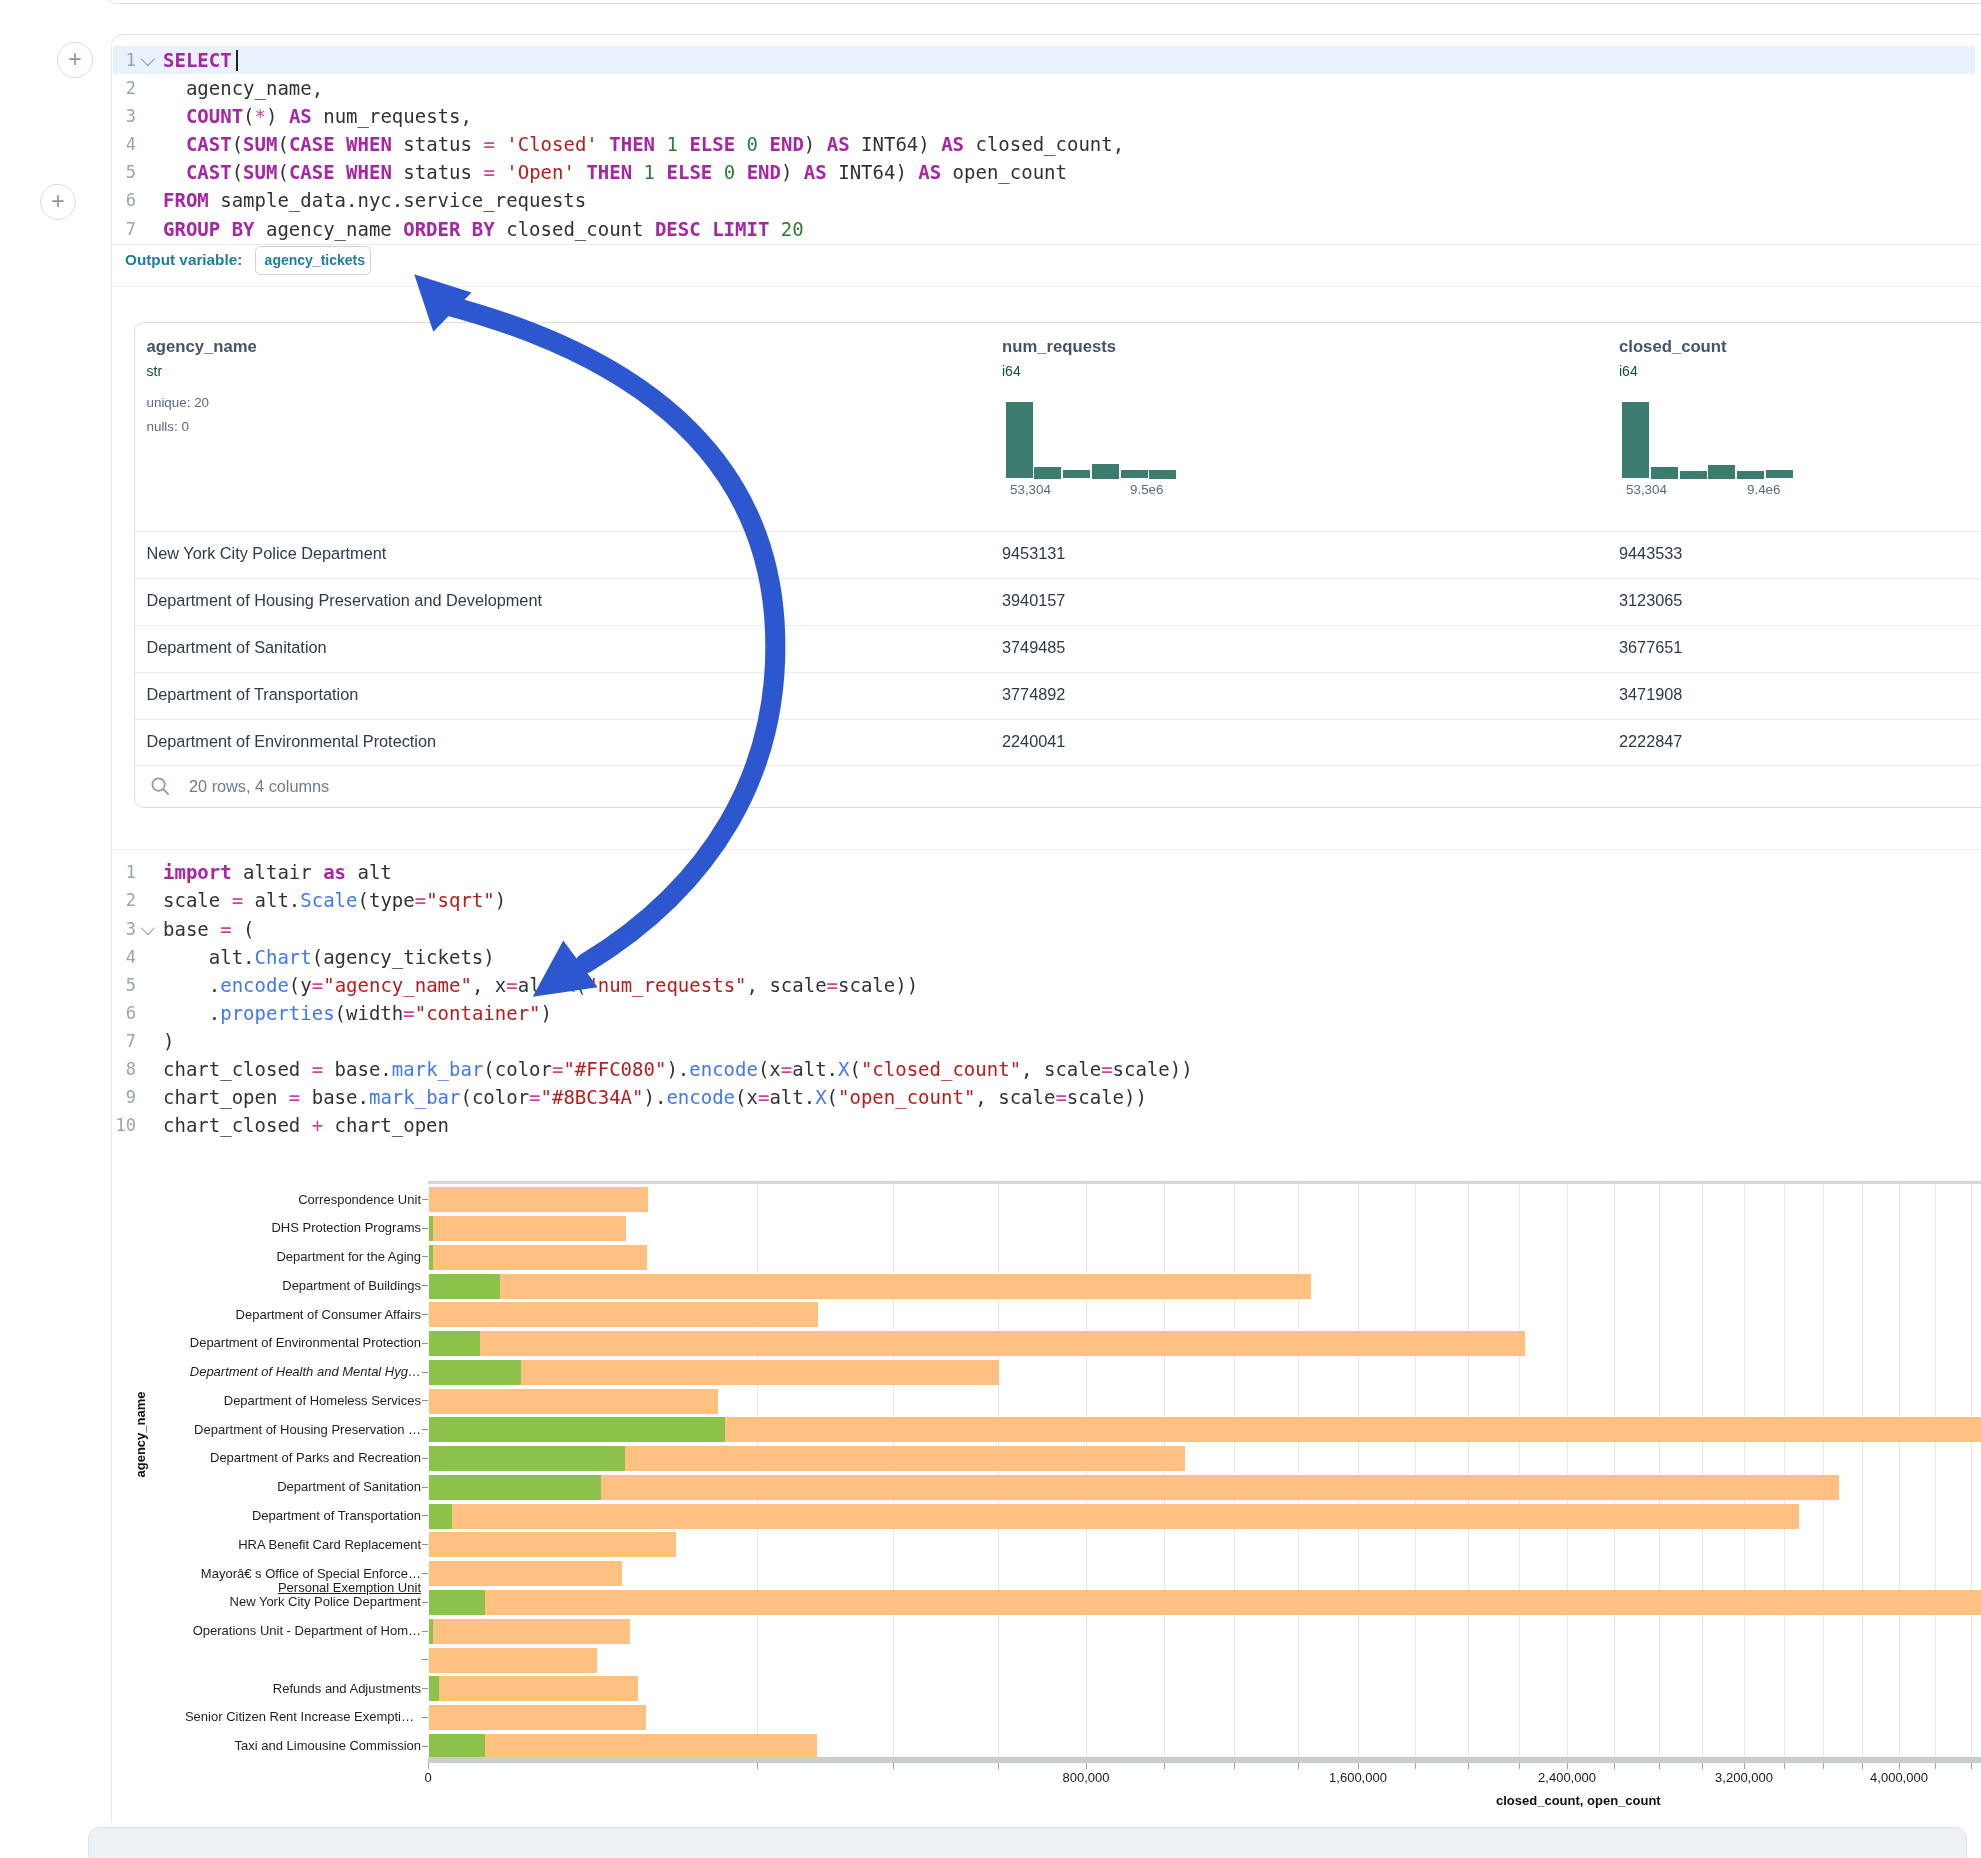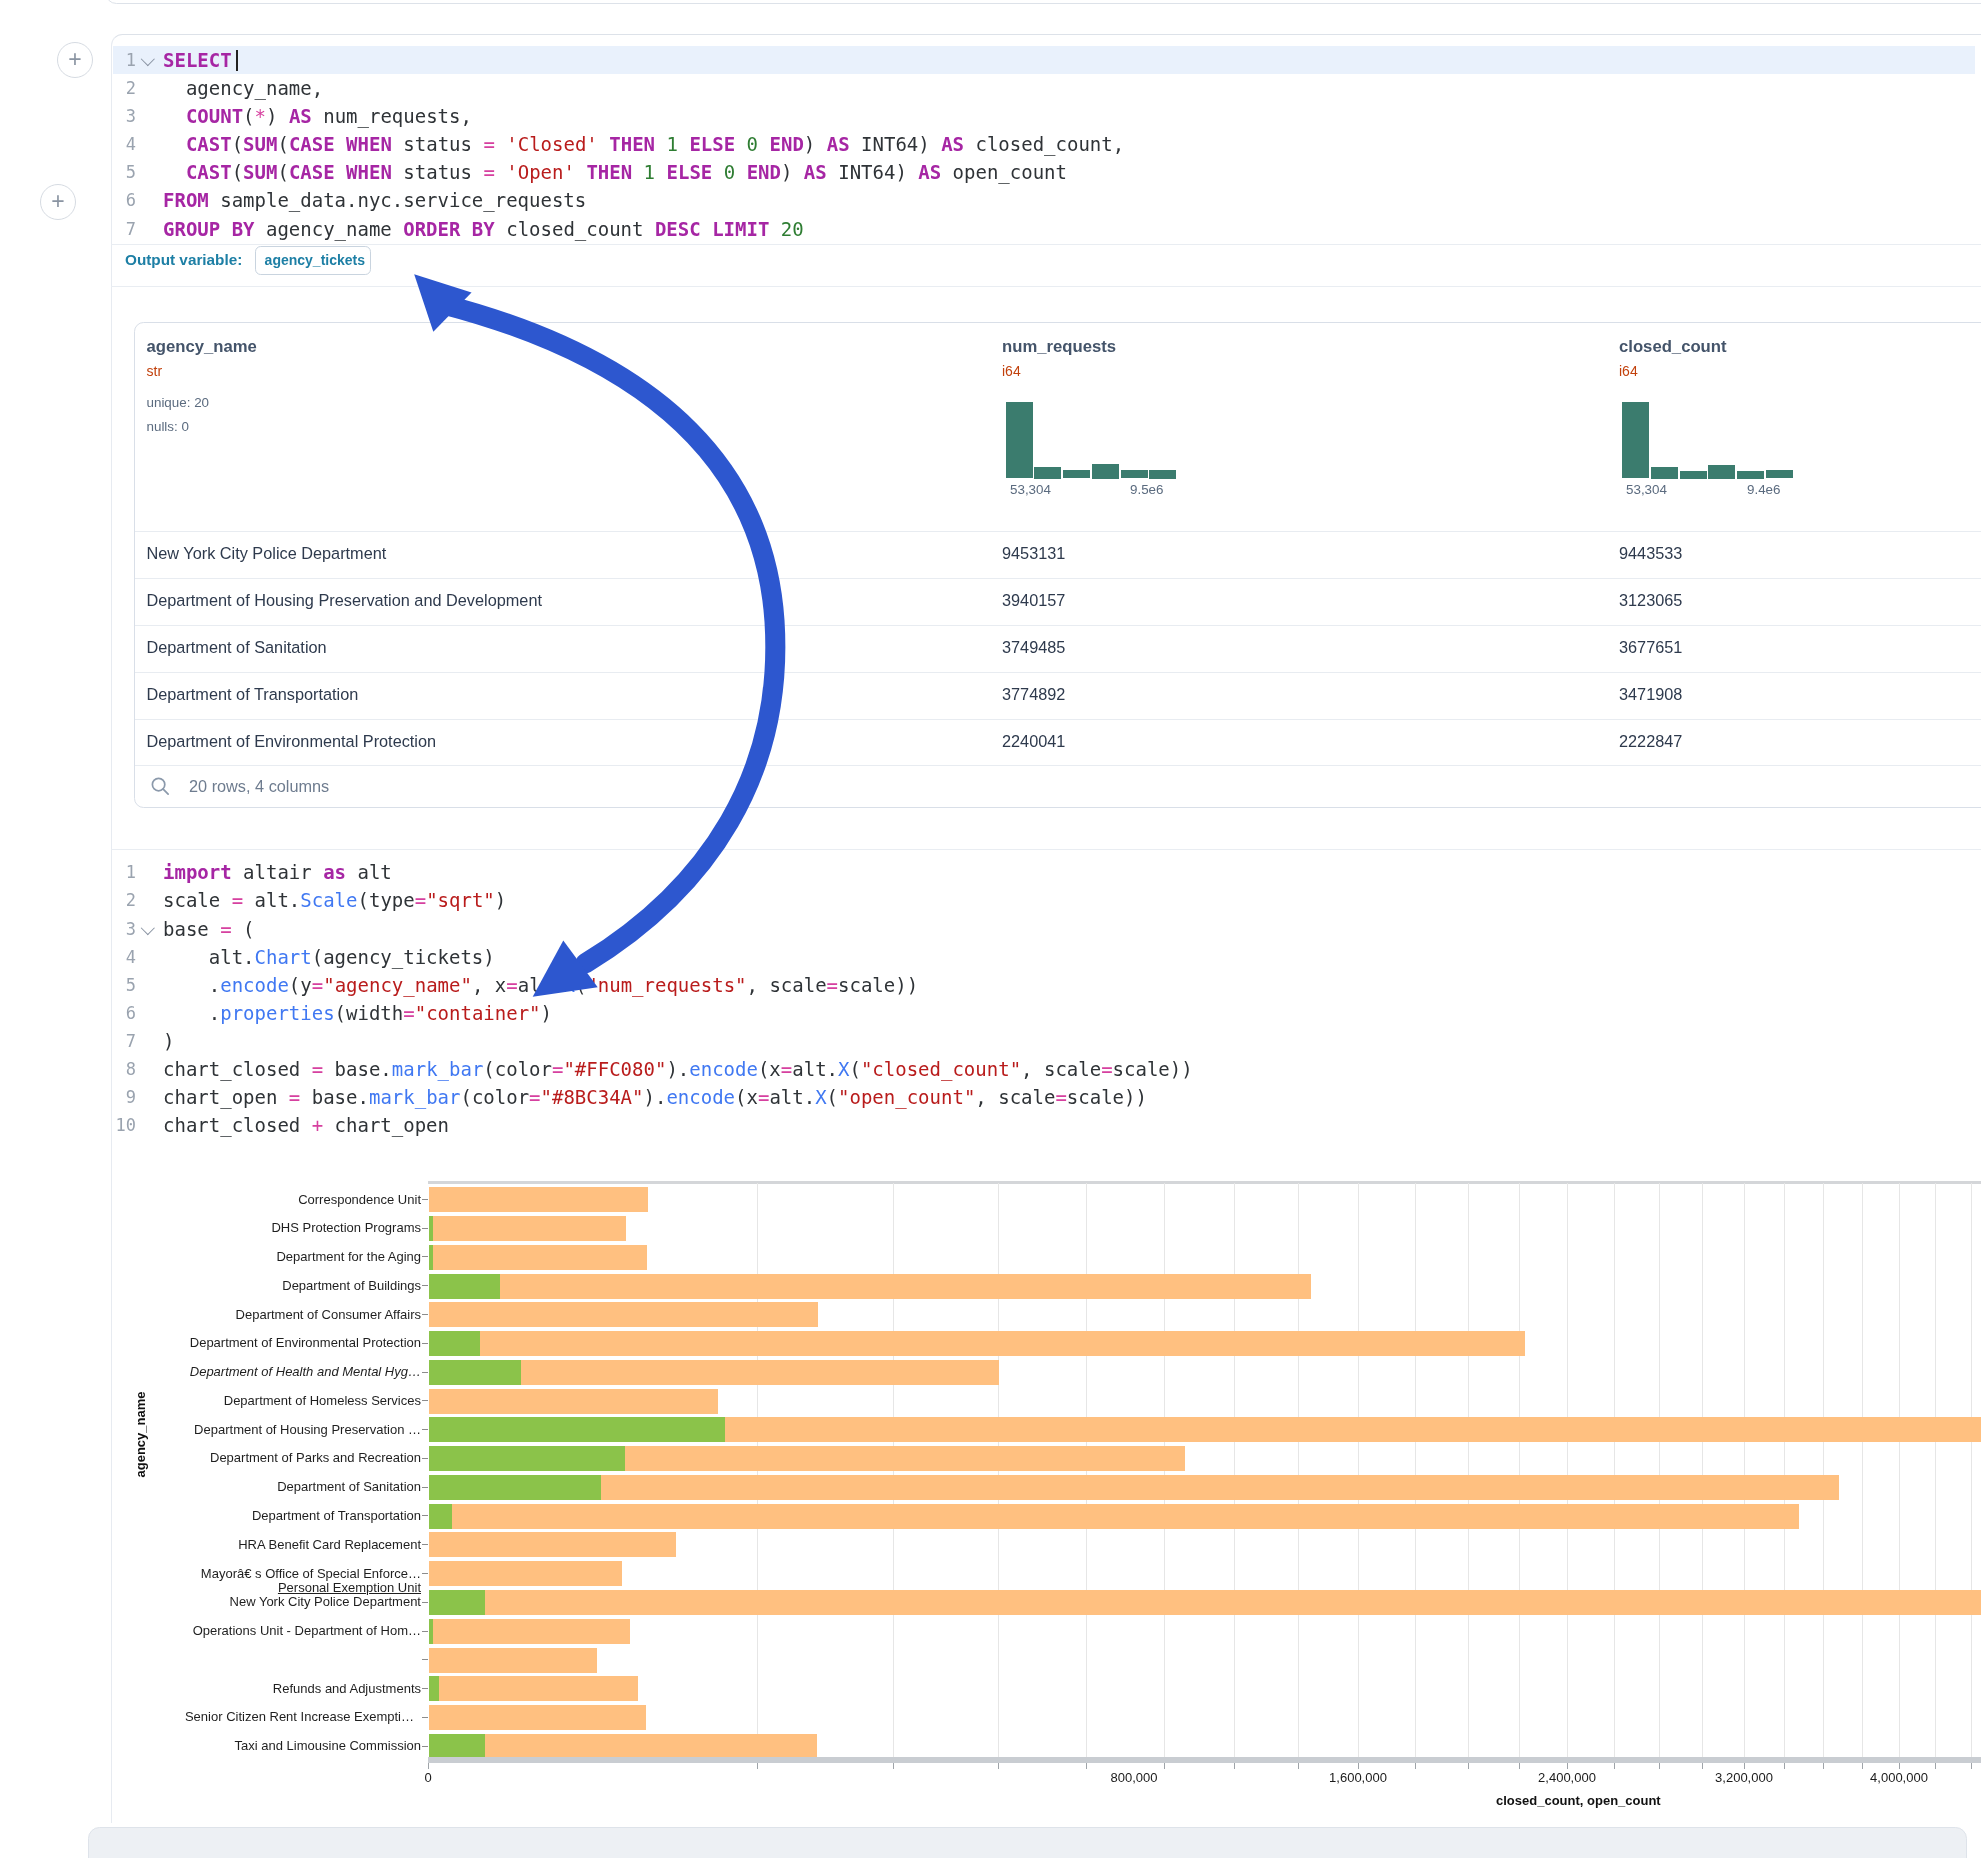--- a/index.html
+++ b/index.html
@@ -33,21 +33,21 @@
   .sep-line{position:absolute;left:111px;width:1871px;height:0;border-top:1px solid #e9edf2;}
   
   .outvar-label{position:absolute;left:125px;top:251px;font-size:15.3px;font-weight:bold;color:#1d7fa5;}
   .outvar-pill{position:absolute;left:255px;top:246px;width:116px;height:29px;box-sizing:border-box;
     border:1px solid #c9d4df;border-radius:5.7px;background:#fff;color:#1d7fa5;font-weight:bold;
     font-size:14px;line-height:27px;padding:0 8.6px;overflow:hidden;white-space:nowrap;}
   
   .table-card{position:absolute;left:134px;top:322px;width:1864px;height:486px;box-sizing:border-box;
     border:1px solid #d9dfe8;border-radius:9.6px;background:#fff;}
   .col-name{position:absolute;top:14.3px;font-size:16.7px;font-weight:bold;color:#44546a;}
-  .col-type{position:absolute;top:40px;font-size:14px;color:#c2410c;}
+  .col-type{position:absolute;top:40px;font-size:14px;color:#14532d;}
   .col-stat{position:absolute;font-size:13.4px;color:#5b6b7f;}
   .hist-bar{position:absolute;background:#3b7c6e;}
   .hist-label{position:absolute;top:159px;font-size:13.4px;color:#5b6b7f;}
   .t-row{position:absolute;left:0;width:1862px;height:47px;border-top:1px solid #e8ecf1;}
   .t-cell{position:absolute;top:12.4px;font-size:16.3px;color:#2e3a4d;white-space:nowrap;}
   .t-footer{position:absolute;left:0;top:442px;width:1862px;height:43px;border-top:1px solid #e8ecf1;}
   .t-footer-text{position:absolute;left:54px;top:10.5px;font-size:16.3px;color:#6e7c8f;}
   
   .grid-v{position:absolute;width:1px;background:#e6e6e6;}
   .bar{position:absolute;height:25px;}
@@ -297,21 +297,21 @@
       <div class="xtick" style="left: 1659px; top: 1763px;"></div>
       <div class="xtick" style="left: 1702px; top: 1763px;"></div>
       <div class="xtick" style="left: 1744px; top: 1763px;"></div>
       <div class="xtick" style="left: 1784px; top: 1763px;"></div>
       <div class="xtick" style="left: 1823px; top: 1763px;"></div>
       <div class="xtick" style="left: 1862px; top: 1763px;"></div>
       <div class="xtick" style="left: 1899px; top: 1763px;"></div>
       <div class="xtick" style="left: 1935px; top: 1763px;"></div>
       <div class="xtick" style="left: 1971px; top: 1763px;"></div>
       <div class="xlab" style="left: 428px; top: 1770px;">0</div>
-      <div class="xlab" style="left: 1086px; top: 1770px; margin-left: 48px;">800,000</div>
+      <div class="xlab" style="left: 1086px; top: 1770px;">800,000</div>
       <div class="xlab" style="left: 1358px; top: 1770px;">1,600,000</div>
       <div class="xlab" style="left: 1567px; top: 1770px;">2,400,000</div>
       <div class="xlab" style="left: 1744px; top: 1770px;">3,200,000</div>
       <div class="xlab" style="left: 1899px; top: 1770px;">4,000,000</div>
       <div class="axis-title" style="left: 1496px; top: 1793px;">closed_count, open_count</div>
       <div class="axis-title" style="left: 140px; top: 1470px; transform: rotate(-90deg); transform-origin: left center;">agency_name</div>
     </div>
 
   <svg class="abs" style="left:0;top:0;pointer-events:none;" width="1982" height="1858" viewBox="0 0 2073 1944">
     <path id="arrow-shaft" d="M 462 318 C 700 380, 800 500, 810 650 C 820 810, 740 930, 612 1008" fill="none" stroke-width="21" stroke-linecap="round" stroke="#2d57cf"></path>

